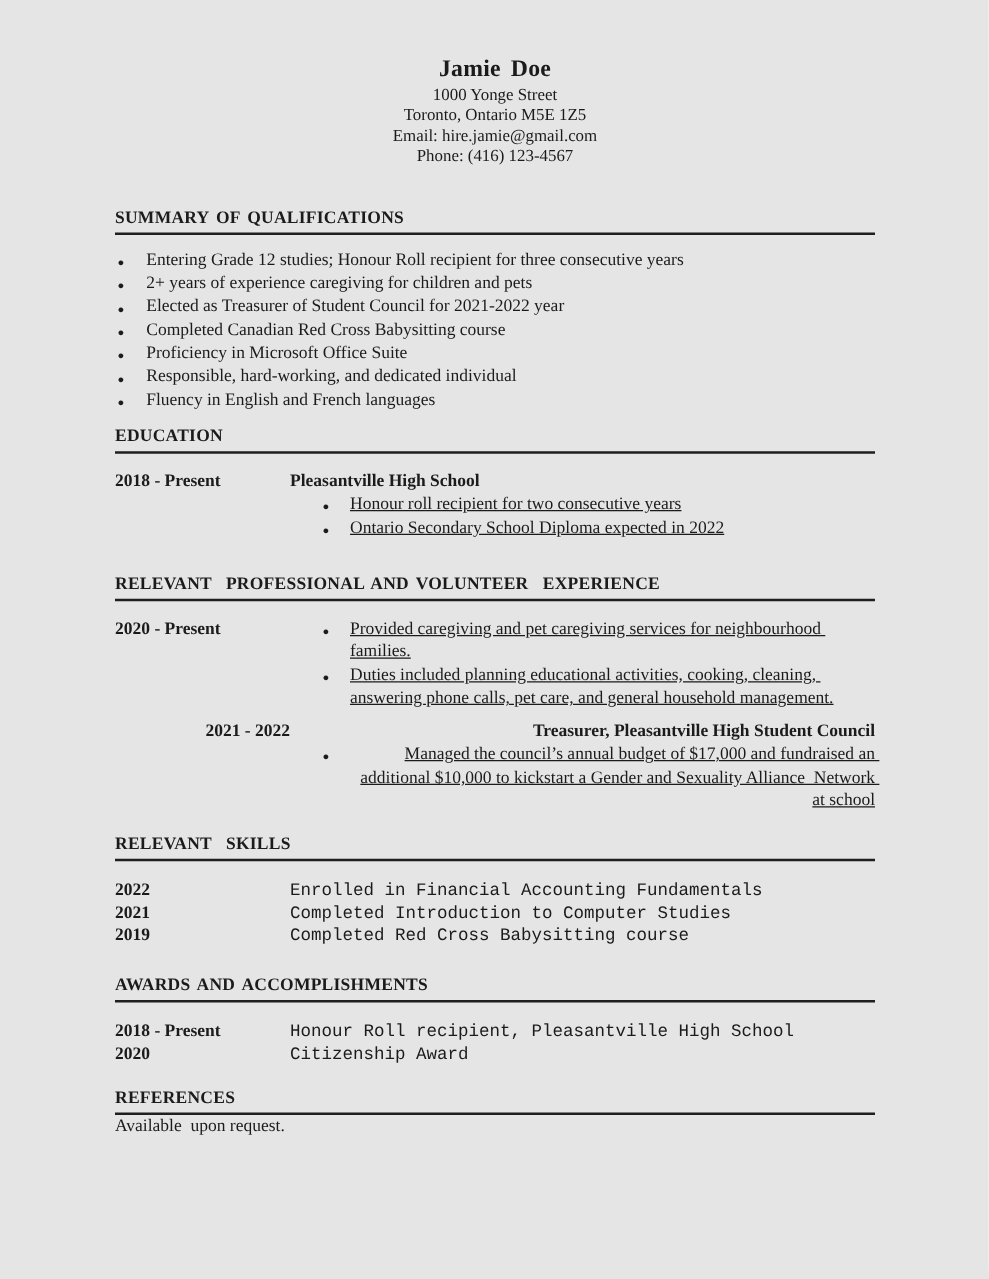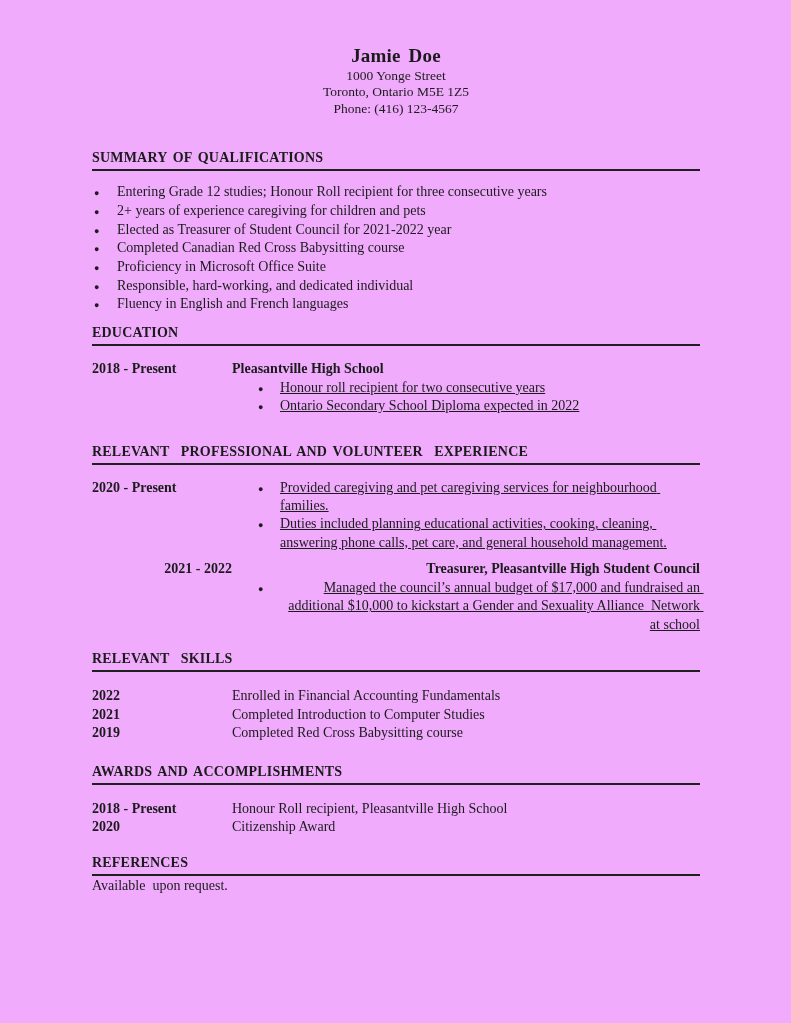--- a/index.html
+++ b/index.html
@@ -3,21 +3,21 @@
 <meta charset="utf-8">
 <style>
   html,body{margin:0;padding:0;background:#ffffff;}
   body{width:791px;height:1023px;overflow:hidden;}
   .page{
     box-sizing:border-box;
     width:791px;height:1023px;
     padding:44px 91px 0 92px;
     font-family:"Liberation Serif","DejaVu Serif",serif;
     color:#1b1b1b;
-    background:#f0abfc;
+    background:#e5e5e5;
   }
   
   .header{text-align:center;}
   .name{font-size:19px;font-weight:700;line-height:24px;word-spacing:3px;letter-spacing:0.2px;}
   .addr{font-size:13.5px;line-height:16.4px;}
   
   .sec{margin:0;}
   .sec-h{
     margin:0;
     font-size:14px;font-weight:700;
@@ -57,32 +57,33 @@
     white-space:pre-wrap;
   }
   ul.sub li::before{
     content:"●";position:absolute;left:26px;top:1px;
     font-size:9px;color:#1b1b1b;
   }
   
   .rows{margin-top:15px;}
   .srow{display:flex;font-size:14px;line-height:18.3px;}
   .srow .sdates{flex:none;width:140px;font-weight:700;}
-  .srow .stext{flex:1;}
+  .srow .stext{flex:1;font-family:Liberation Mono, monospace;}
   .ref-text{margin-top:1px;font-size:14px;line-height:18.3px;white-space:pre-wrap;}
 </style>
 </head>
 <body>
 
 <div class="page">
 
   <header class="header">
     <div class="name">Jamie Doe</div>
     <div class="addr">1000 Yonge Street</div>
     <div class="addr">Toronto, Ontario M5E 1Z5</div>
+    <div class="addr">Email: hire.jamie@gmail.com</div>
     <div class="addr">Phone: (416) 123-4567</div>
   </header>
 
   <section class="sec" id="summary">
     <h2 class="sec-h">SUMMARY OF QUALIFICATIONS</h2>
     <ul class="blt">
       <li>Entering Grade 12 studies; Honour Roll recipient for three consecutive years</li>
       <li>2+ years of experience caregiving for children and pets</li>
       <li>Elected as Treasurer of Student Council for 2021-2022 year</li>
       <li>Completed Canadian Red Cross Babysitting course</li>

